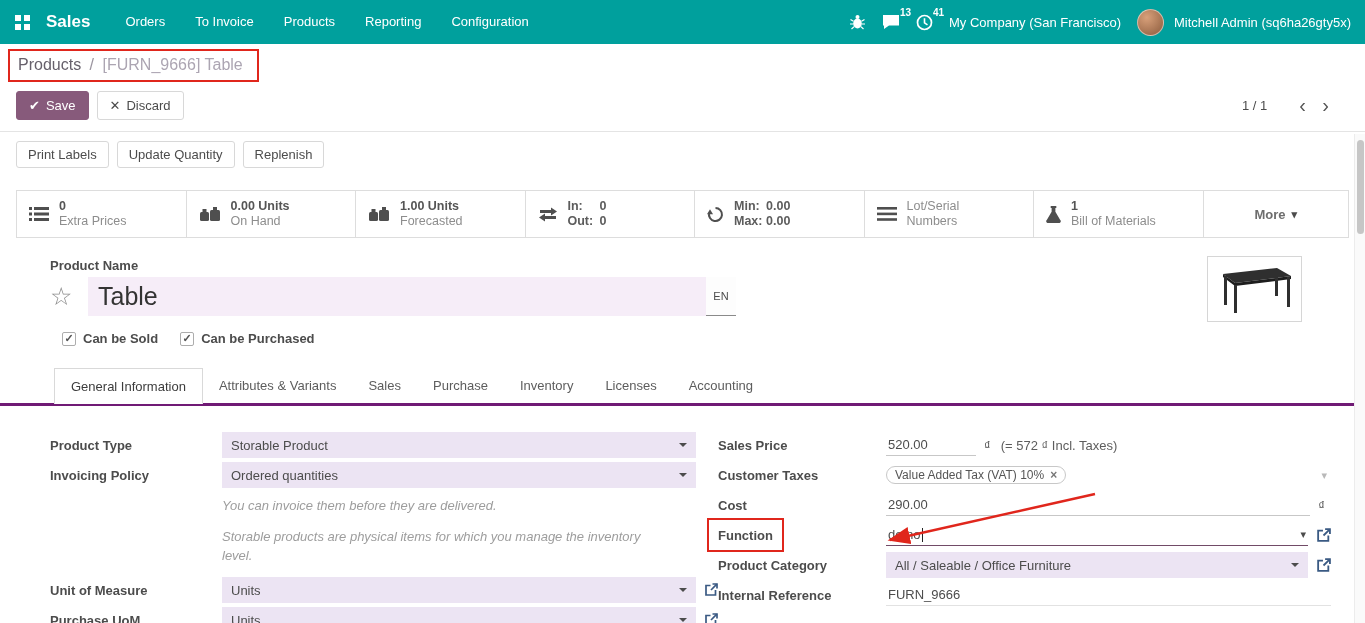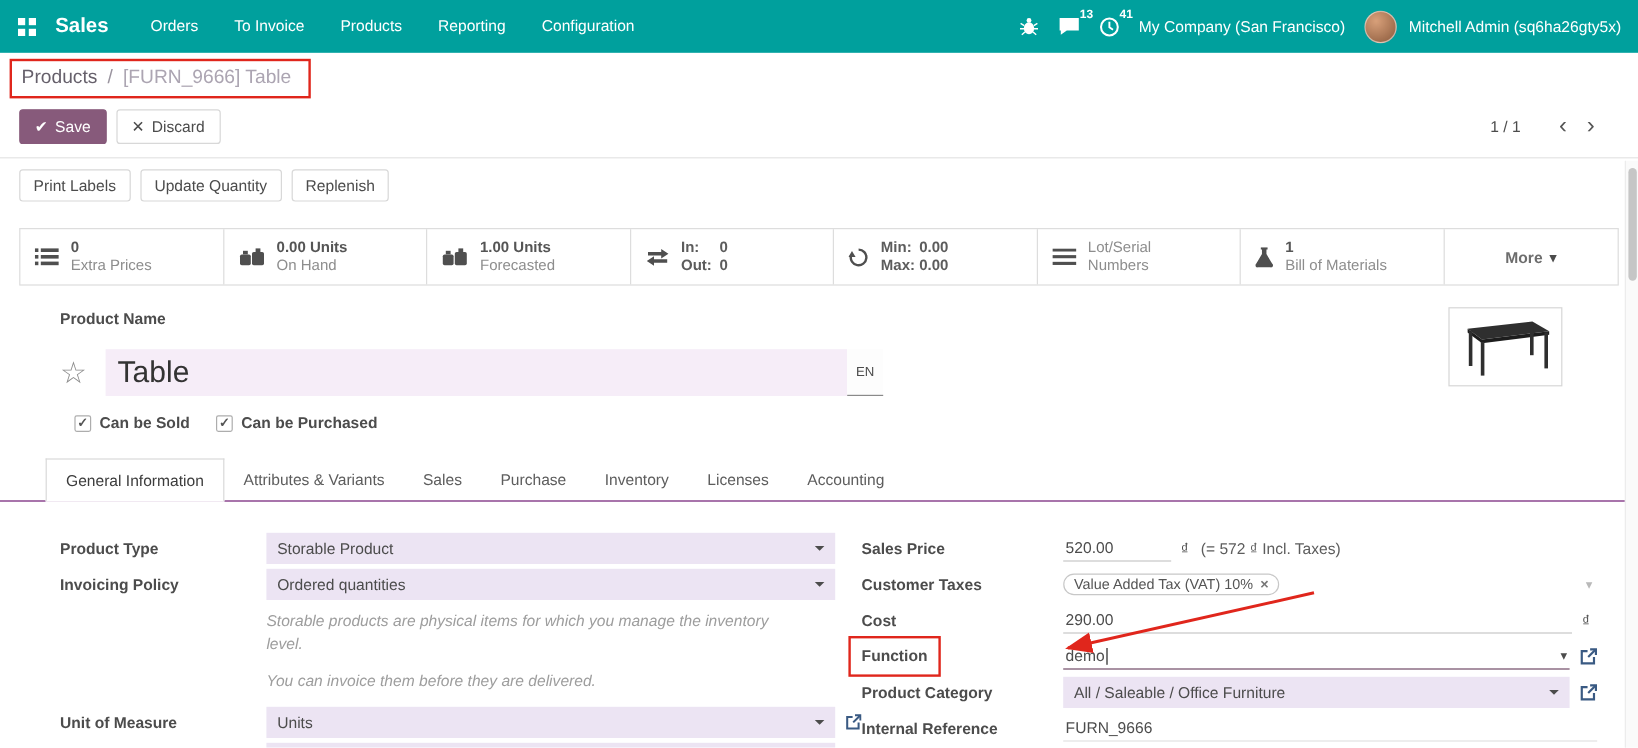--- a/index.html
+++ b/index.html
@@ -50,36 +50,36 @@
   .l1 { color:#555; font-weight:700; }
   .l2 { color:#8d8d8d; }
   .lp { color:#5c5c5c; font-weight:600; }
   .plab { display:inline-block; min-width:32px; }
   .sicon { color:#4f4f4f; display:flex; }
   .stat-more { flex:1; display:flex; align-items:center; justify-content:center; gap:6px;
     color:#6d6d6d; font-size:13px; cursor:pointer;font-weight:bold; }
 
   
   .name-block { margin:20px 50px 0 50px; position:relative; }
-  .fname-label { font-size:13px; font-weight:600; color:#4c4c4c; margin-bottom:18px; }
+  .fname-label { font-size:13px; font-weight:600; color:#4c4c4c; margin-bottom:4px; }
   .name-row { display:flex; align-items:center; }
   .star { font-size:25px; color:#8d8d8d; width:38px; cursor:pointer; }
   .name-input { width:618px; height:39px; background:#f6edf8; font-size:25px; color:#333;
     padding:2px 10px; display:flex; align-items:center; cursor:text; }
   .lang-box { width:30px; height:39px; display:flex; align-items:center; justify-content:center;
     font-size:11px; color:#4c4c4c; background:#fdfdfd; border-bottom:1px solid #8a8a8a; cursor:pointer; }
   .cb-row { display:flex; gap:22px; margin:15px 0 0 12px; }
   .cb { display:flex; align-items:center; gap:7px; font-size:13px; font-weight:600; color:#4c4c4c; cursor:pointer; }
   .cb .box { width:14px; height:14px; border:1px solid #adadad; border-radius:2px; background:#fff;
     display:flex; align-items:center; justify-content:center; font-size:11px; color:#555; }
   .prod-img { position:absolute; top:-2px; right:13px; width:95px; height:66px;
     border:1px solid #d6d6d6; background:#fff; display:flex; align-items:center; justify-content:center; cursor:pointer; }
 
   
-  .tabs { display:flex; margin-top:22px; padding-left:38px; border-bottom:1px solid #701a75; }
+  .tabs { display:flex; margin-top:22px; padding-left:54px; border-bottom:3px solid #701a75; }
   .tab { padding:10px 16px 9px; font-size:13px; color:#5d5d5d; cursor:pointer; }
   .tab.active { border:1px solid #d9d9d9; border-bottom:1px solid #fff; margin-bottom:-1px;
     background:#fff; color:#3c3c3c; }
 
   
   .form { display:flex; padding:26px 30px 0 50px; }
   .col-l { flex:0 0 632px; }
   .col-r { flex:1; padding-right:4px; }
   .frow { display:flex; align-items:center; min-height:26px; margin-bottom:4px; }
   .flabel { width:172px; flex:0 0 172px; font-size:13px; font-weight:600; color:#4c4c4c; }
@@ -342,22 +342,22 @@
   <div class="col-l">
     <div class="frow">
       <span class="flabel">Product Type</span>
       <span class="fsel w430">Storable Product</span>
     </div>
     <div class="frow">
       <span class="flabel">Invoicing Policy</span>
       <span class="fsel w430">Ordered quantities</span>
     </div>
     <div class="help">
+      <p>You can invoice them before they are delivered.</p>
       <p>Storable products are physical items for which you manage the inventory level.</p>
-      <p>You can invoice them before they are delivered.</p>
     </div>
     <div class="frow">
       <span class="flabel">Unit of Measure</span>
       <span class="fsel w430">Units</span>
       <span class="ext">
         <svg width="14" height="14" viewBox="0 0 14 14" fill="none" stroke="currentColor" stroke-width="1.7">
             <path d="M6.5 2.5H2v9.5h9.5V7"></path>
             <path d="M8.5 1H13v4.5"></path>
             <path d="M12.8 1.2L7 7"></path>
           </svg>

